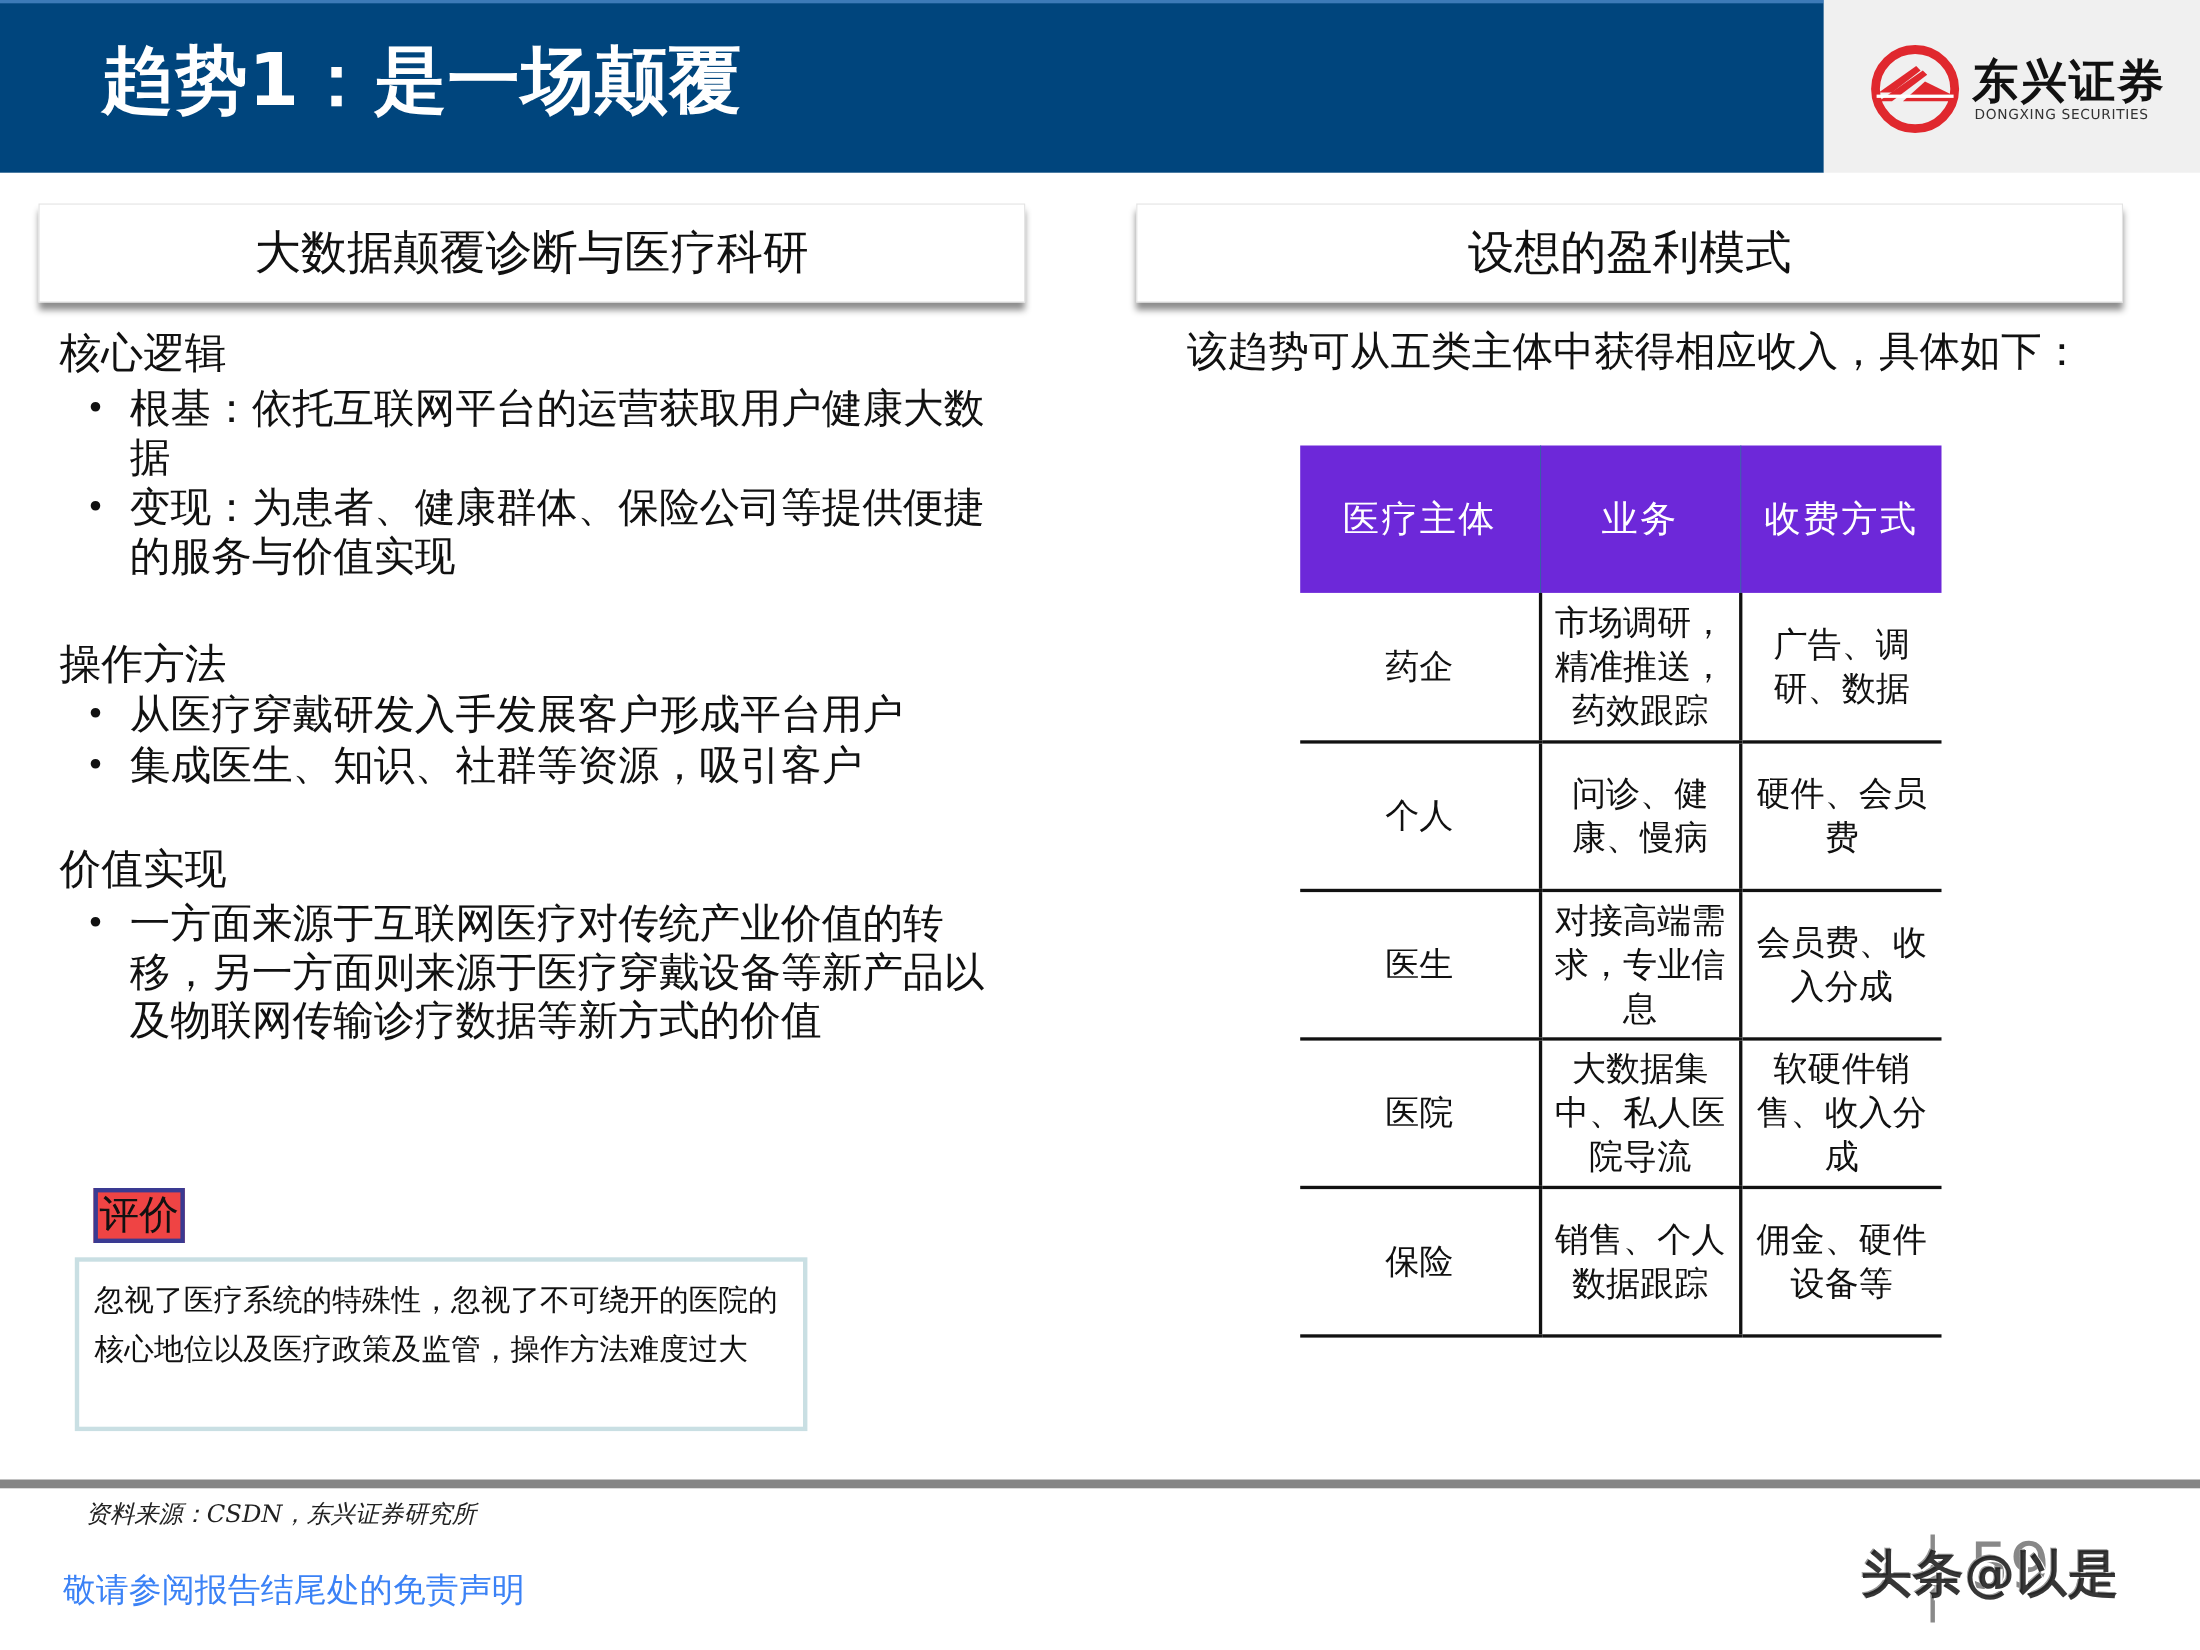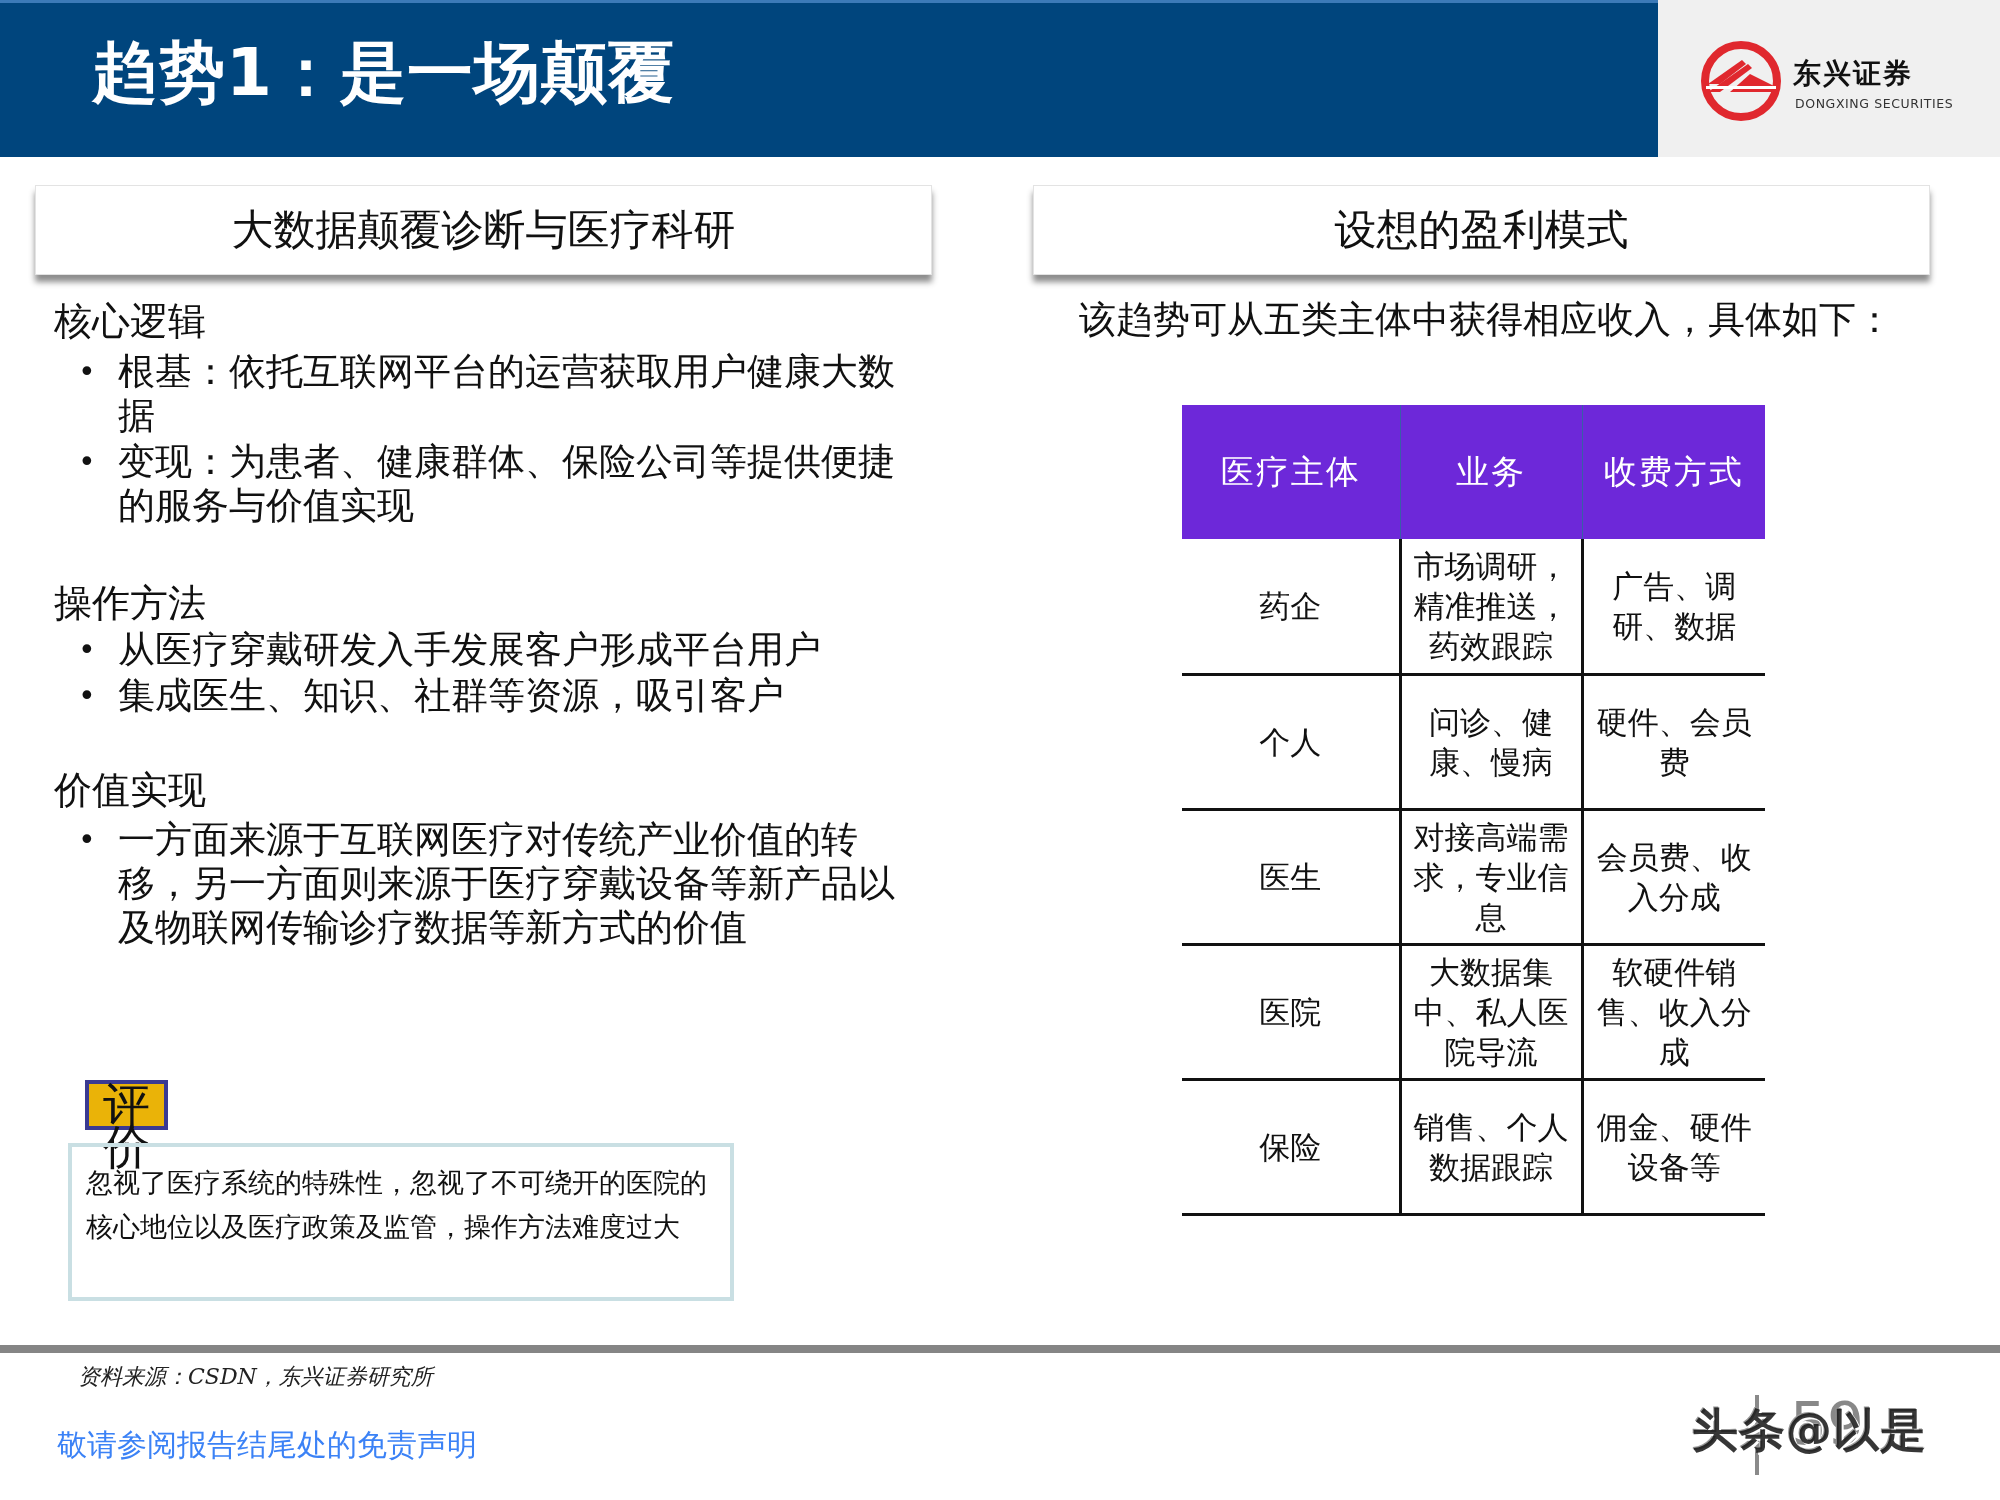--- a/index.html
+++ b/index.html
@@ -3,33 +3,33 @@
   <meta charset="utf-8">
   <style>
     * { margin: 0; padding: 0; box-sizing: border-box; }
     html, body { width: 2000px; height: 1500px; background: #ffffff; overflow: hidden; }
     body { position: relative; font-family: "DejaVu Sans", "Liberation Sans", sans-serif; color: #111; }
 
     .header-bar { position: absolute; left: 0; top: 0; width: 1658px; height: 157px; background: #00457d; border-top: 3px solid #3c7ab8; }
     .header-title { position: absolute; left: 92px; top: 30px; font-size: 66px; font-weight: bold; color: #ffffff; letter-spacing: 1px; line-height: 80px; }
     .logo-panel { position: absolute; left: 1658px; top: 0; width: 342px; height: 157px; background: #f0f0f0; }
     .logo-mark { position: absolute; left: 42px; top: 40px; width: 82px; height: 82px; }
-    .logo-cn { position: absolute; left: 135px; top: 52px; font-size: 28px; font-weight: bold; color: #111; letter-spacing: 2px; line-height: 44px; }
+    .logo-cn { position: absolute; left: 135px; top: 52px; font-size: 42px; font-weight: bold; color: #111; letter-spacing: 2px; line-height: 44px; }
     .logo-en { position: absolute; left: 137px; top: 96px; font-size: 12.5px; color: #333; letter-spacing: 0.6px; font-family: "DejaVu Sans", sans-serif; }
 
     .title-card { position: absolute; top: 185px; height: 90px; background: #ffffff; border: 1px solid #e3e3e3; box-shadow: 0 7px 6px rgba(0,0,0,0.45); display: flex; align-items: center; justify-content: center; font-size: 42px; color: #111; }
     .left-card { left: 35px; width: 897px; }
     .right-card { left: 1033px; width: 897px; }
 
     .section-head { position: absolute; left: 54px; font-size: 38px; color: #111; line-height: 46px; }
     .bullets { position: absolute; left: 78px; width: 840px; list-style: none; }
     .bullets li { position: relative; padding-left: 40px; font-size: 37px; line-height: 44px; color: #111; margin-bottom: 2px; }
     .bullets li .bullet { position: absolute; left: 0; top: 0; font-size: 30px; }
 
-    .eval-label { position: absolute; left: 85px; top: 1080px; width: 83px; height: 50px; border: 4px solid #3a3a92; font-size: 47px; line-height: 42px; text-align: center; color: #111; background: #eab308; }
+    .eval-label { position: absolute; left: 85px; top: 1080px; width: 83px; height: 50px; border: 4px solid #3a3a92; font-size: 36px; line-height: 42px; text-align: center; color: #111; background: #ef4444; }
     .comment-box { position: absolute; left: 68px; top: 1143px; width: 666px; height: 158px; border: 4px solid #c9dfe3; padding: 14px 12px 0 14px; font-size: 27px; line-height: 44px; color: #111; }
 
     .intro-text { position: absolute; left: 1055px; top: 297px; font-size: 37px; color: #111; line-height: 46px; margin-left: 24px; }
 
     .data-table { position: absolute; left: 1182px; top: 405px; width: 583px; border-collapse: collapse; table-layout: fixed; }
     .data-table th { background: #6d28d9; color: #ffffff; font-weight: normal; font-size: 33px; height: 134px; text-align: center; vertical-align: middle; border-left: 1px solid #3a5da8; letter-spacing: 2px; }
     .data-table th:first-child { border-left: none; }
     .data-table td { height: 135px; font-size: 31px; line-height: 40px; text-align: center; vertical-align: middle; border-bottom: 3px solid #111; border-left: 3px solid #111; padding: 0 10px; color: #111; }
     .data-table td:first-child { border-left: none; }
 

